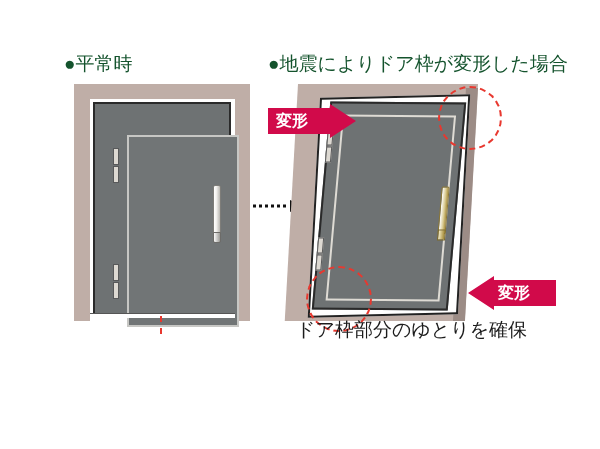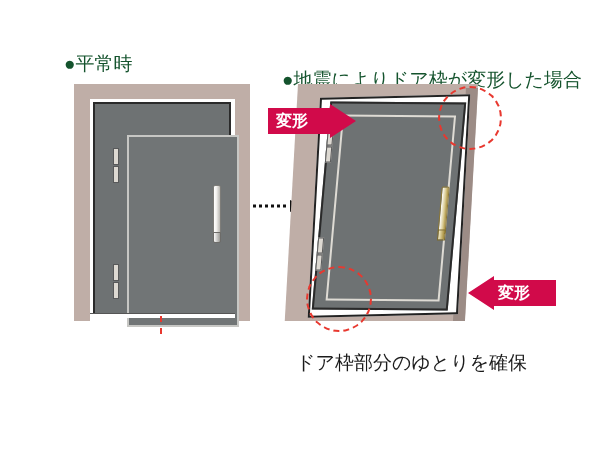--- a/index.html
+++ b/index.html
@@ -22,33 +22,33 @@
   .heading {
     position: absolute;
     font-size: 19px;
     font-weight: 400;
     color: #14532d;
     letter-spacing: 0px;
     white-space: nowrap;
     line-height: 1;
   }
   #heading-normal { left: 64px; top: 54px; }
-  #heading-quake  { left: 282px; top: 54px; margin-top: 16px; }
+  #heading-quake  { left: 268px; top: 54px; }
 
   
   .caption {
     position: absolute;
     font-size: 19px;
     font-weight: 400;
     color: #1b1b1b;
     white-space: nowrap;
     line-height: 1;
   }
   #caption-left  { left: 60px;  top: 334px; }
-  #caption-right { left: 296px; top: 353px; text-align: right; }
+  #caption-right { left: 296px; top: 320px; text-align: right; }
 
   
   #scene-normal {
     position: absolute;
     left: 74px;
     top: 84px;
     width: 176px;
     height: 237px;
   }
   #wall-normal {

